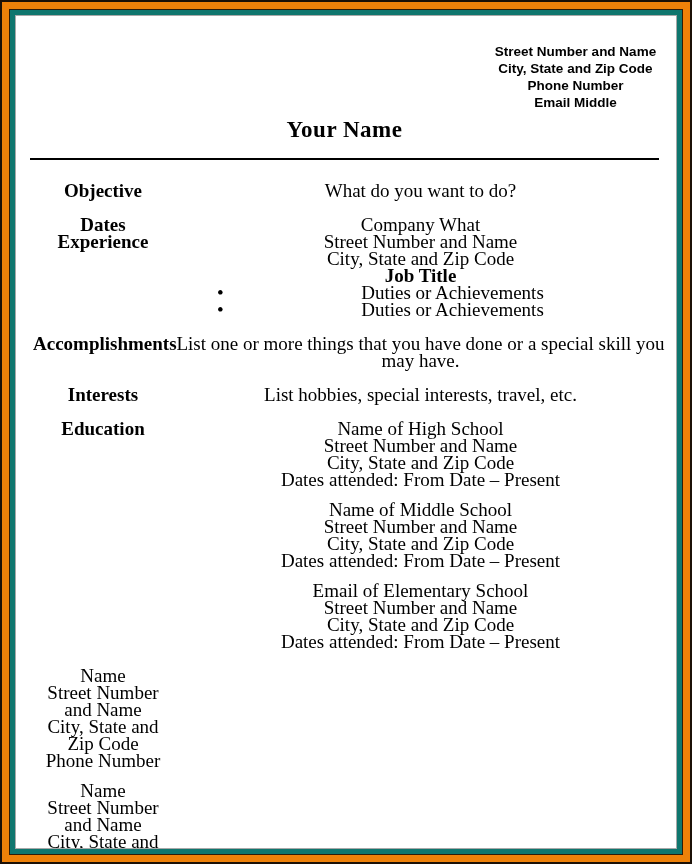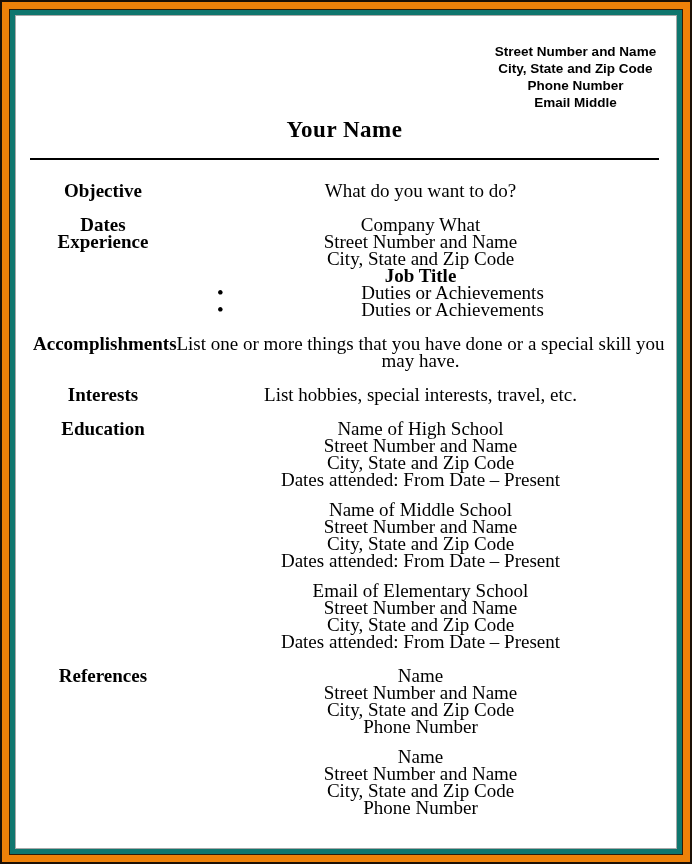--- a/index.html
+++ b/index.html
@@ -153,21 +153,20 @@
               </div>
               <div class="block">
                 <div class="line">Email of Elementary School</div>
                 <div class="line">Street Number and Name</div>
                 <div class="line">City, State and Zip Code</div>
                 <div class="line">Dates attended: From Date – Present</div>
               </div>
             </div>
           </div>
           <div class="section">
-            <div class="section-label">References</div>
             <div class="section-content">
               <div class="block">
                 <div class="line">Name</div>
                 <div class="line">Street Number and Name</div>
                 <div class="line">City, State and Zip Code</div>
                 <div class="line">Phone Number</div>
               </div>
               <div class="block">
                 <div class="line">Name</div>
                 <div class="line">Street Number and Name</div>

